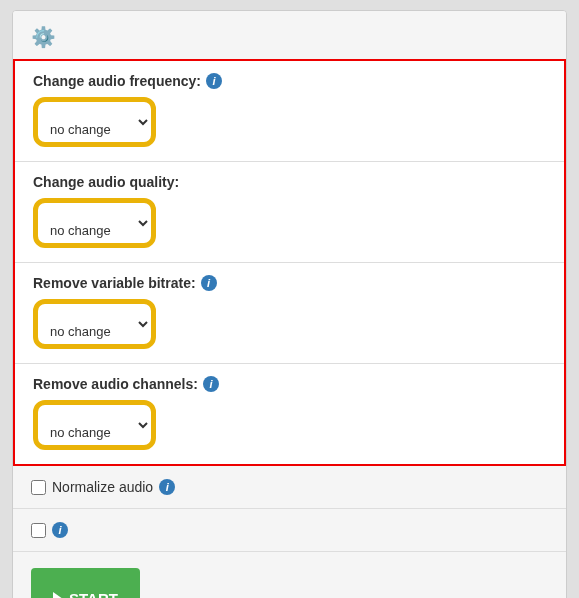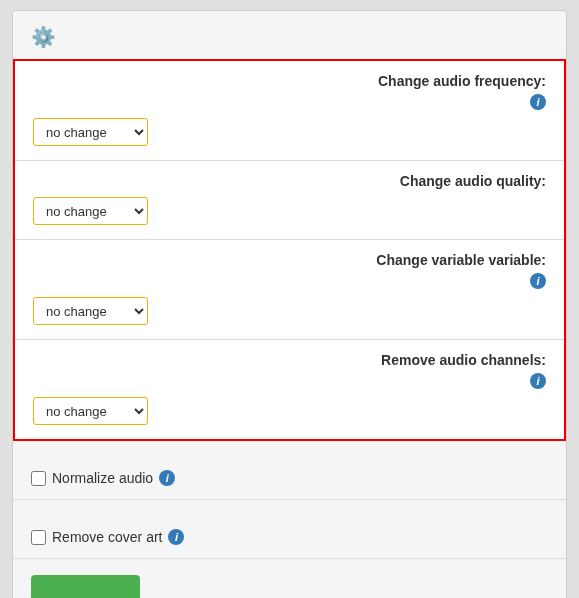--- a/index.html
+++ b/index.html
@@ -50,58 +50,56 @@
       background: #fff;
     }
     .section:last-child {
       border-bottom: none;
     }
     .section-label {
       font-weight: bold;
       color: #333;
       margin-bottom: 8px;
       display: flex;
-      align-items: flex-end;
+      align-items: flex-start;
       gap: 5px;
-      flex-direction: column;
     }
     .info-icon {
       display: inline-flex;
       align-items: center;
       justify-content: center;
       width: 16px;
       height: 16px;
       background: #337ab7;
       color: #fff;
       border-radius: 50%;
       font-size: 11px;
       font-weight: bold;
       font-style: italic;
       cursor: default;
       flex-shrink: 0;
     }
     select {
-      border: 1px solid #eab308;
-      border-radius: 3px;
-      padding: 5px 24px 4px 8px;
+      border: 5px solid #eab308;
+      border-radius: 12px;
+      padding: 19px 24px 4px 8px;
       font-size: 13px;
       color: #333;
       background: #fff;
       cursor: pointer;
       appearance: auto;
       min-width: 110px;
     }
     .plain-section {
       padding: 13px 18px;
       background: #f5f5f5;
       border-bottom: 1px solid #ddd;
       display: flex;
       align-items: center;
       gap: 6px;
-      margin-top: 16px;
     }
     .plain-section label {
       display: flex;
       align-items: center;
       gap: 6px;
       cursor: pointer;
       font-size: 14px;
       color: #333;
     }
     .plain-section input[type="checkbox"] {
@@ -175,21 +173,21 @@
         <option>5</option>
         <option>6</option>
         <option>7</option>
         <option>8</option>
         <option>9 (worst)</option>
       </select>
     </div>
 
     <div class="section">
       <div class="section-label">
-        <span>Change variable variable:</span>
+        <span>Remove variable bitrate:</span>
         <span class="info-icon" title="Info">i</span>
       </div>
       <select>
         <option>no change</option>
         <option>enabled</option>
         <option>disabled</option>
       </select>
     </div>
 
     <div class="section" style="border-bottom:none;">
@@ -210,21 +208,20 @@
     <label>
       <input type="checkbox" style="">
       <span>Normalize audio</span>
       <span class="info-icon" title="Info">i</span>
     </label>
   </div>
 
   <div class="plain-section">
     <label>
       <input type="checkbox" style="">
-      <span>Remove cover art</span>
       <span class="info-icon" title="Info">i</span>
     </label>
   </div>
 
   <div class="footer">
     <button class="start-btn">
       <span class="chevron-right"></span>
       <span>START</span>
     </button>
   </div>

